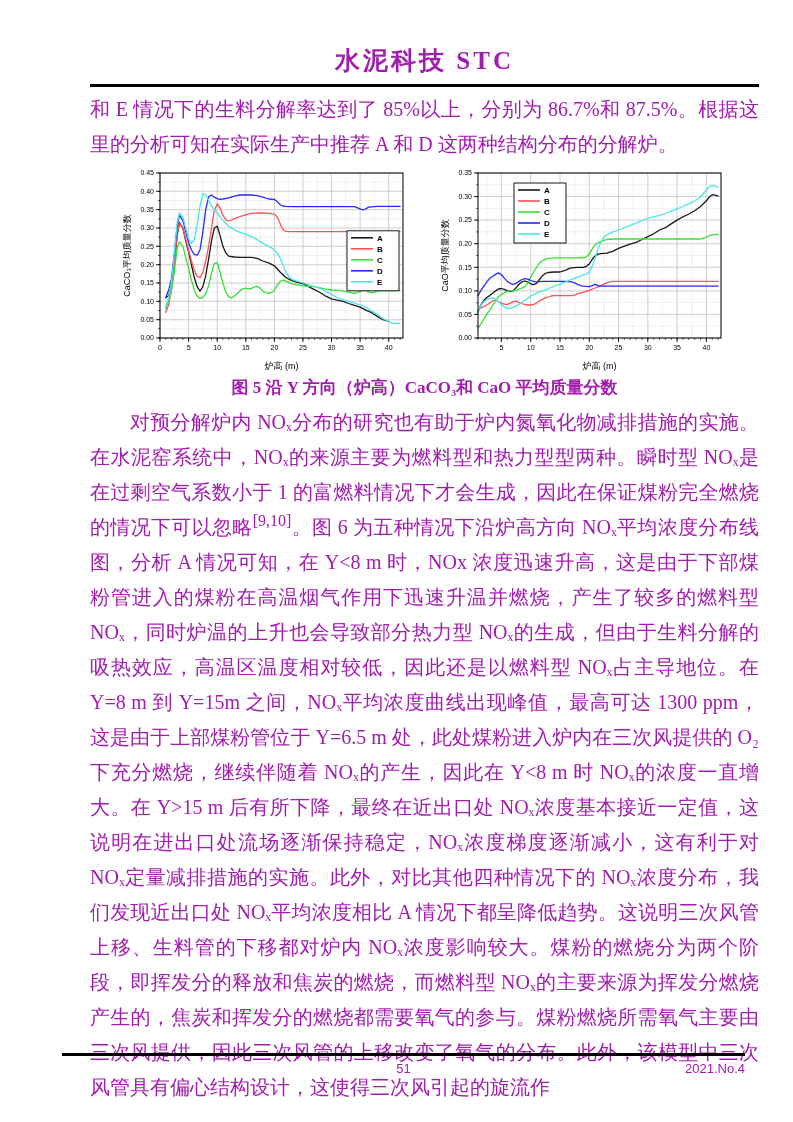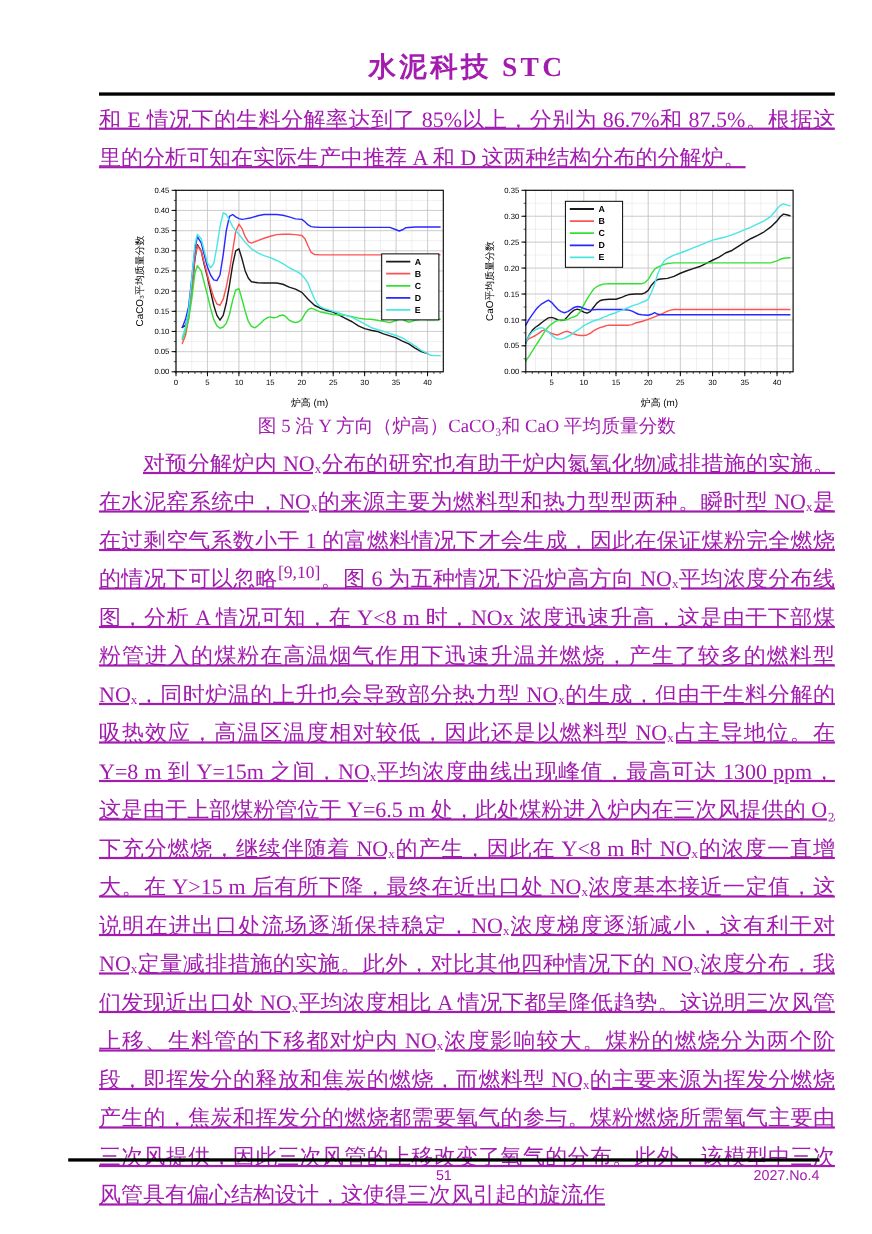--- a/index.html
+++ b/index.html
@@ -1,27 +1,27 @@
 <!DOCTYPE html>
 <html><head>
 <meta charset="utf-8">
 <style>
   html,body{margin:0;padding:0;background:#888;}
   .page{position:relative;width:793px;height:1122px;background:#ffffff;margin:0 auto;overflow:hidden;
         font-family:"Liberation Serif","DejaVu Serif",serif;color:#a21caf;padding-left:28px;}
   .content{margin:0 62px;}
   .journal-title{margin-top:44px;text-align:center;font-size:25px;font-weight:bold;letter-spacing:3px;}
   .header-rule{margin-top:7px;height:3px;background:#000;}
-  .body-text{font-size:20px;line-height:35px;text-align:justify;margin:0;text-decoration:underline;}
+  .body-text{font-size:20px;line-height:35px;text-align:justify;margin:0;}
   .p1{margin-top:5px;}
   .p2{margin-top:6px;text-indent:2em;}
   .sup-cite{font-size:16px;vertical-align:super;line-height:0;}
   .figure-row{display:flex;justify-content:center;gap:26px;margin-top:4px;}
   .chart{width:292px;height:206px;}
-  .figure-caption{text-align:center;font-size:17px;margin-top:4px;font-weight:normal;}
+  .figure-caption{text-align:center;font-size:17px;margin-top:4px;font-weight:bold;}
   .footer{position:absolute;left:62px;right:76px;top:1053px;}
   .footer-rule{height:3px;background:#000;}
   .footer-row{position:relative;margin-top:5px;height:18px;font-size:13px;font-family:"Liberation Sans",sans-serif;}
   .footer-page{position:absolute;left:0;right:0;text-align:center;}
   .footer-issue{position:absolute;right:0;}
   
   .tick{font:7px "Liberation Sans",sans-serif;fill:#000;text-anchor:middle;}
   .ty{text-anchor:end;}
   .xlab{font:9px "Liberation Sans",sans-serif;fill:#000;text-anchor:middle;}
   .leg{font:8px "Liberation Sans",sans-serif;font-weight:bold;fill:#000;text-anchor:start;}
@@ -377,16 +377,16 @@
 
     <div class="figure-caption">图 5 沿 Y 方向（炉高）CaCO₃和 CaO 平均质量分数</div>
 
     <p class="body-text p2"><span>对预分解炉内 NOₓ分布的研究也有助于炉内氮氧化物减排措施的实施。在水泥窑系统中，NOₓ的来源主要为燃料型和热力型型两种。瞬时型 NOₓ是在过剩空气系数小于 1 的富燃料情况下才会生成，因此在保证煤粉完全燃烧的情况下可以忽略</span><span class="sup-cite">[9,10]</span><span>。图 6 为五种情况下沿炉高方向 NOₓ平均浓度分布线图，分析 A 情况可知，在 Y&lt;8 m 时，NOx 浓度迅速升高，这是由于下部煤粉管进入的煤粉在高温烟气作用下迅速升温并燃烧，产生了较多的燃料型 NOₓ，同时炉温的上升也会导致部分热力型 NOₓ的生成，但由于生料分解的吸热效应，高温区温度相对较低，因此还是以燃料型 NOₓ占主导地位。在 Y=8 m 到 Y=15m 之间，NOₓ平均浓度曲线出现峰值，最高可达 1300 ppm，这是由于上部煤粉管位于 Y=6.5 m 处，此处煤粉进入炉内在三次风提供的 O₂下充分燃烧，继续伴随着 NOₓ的产生，因此在 Y&lt;8 m 时 NOₓ的浓度一直增大。在 Y&gt;15 m 后有所下降，最终在近出口处 NOₓ浓度基本接近一定值，这说明在进出口处流场逐渐保持稳定，NOₓ浓度梯度逐渐减小，这有利于对 NOₓ定量减排措施的实施。此外，对比其他四种情况下的 NOₓ浓度分布，我们发现近出口处 NOₓ平均浓度相比 A 情况下都呈降低趋势。这说明三次风管上移、生料管的下移都对炉内 NOₓ浓度影响较大。煤粉的燃烧分为两个阶段，即挥发分的释放和焦炭的燃烧，而燃料型 NOₓ的主要来源为挥发分燃烧产生的，焦炭和挥发分的燃烧都需要氧气的参与。煤粉燃烧所需氧气主要由三次风提供，因此三次风管的上移改变了氧气的分布。此外，该模型中三次风管具有偏心结构设计，这使得三次风引起的旋流作</span></p>
   </div>
 
   <div class="footer">
     <div class="footer-rule"></div>
     <div class="footer-row">
       <span class="footer-page">51</span>
-      <span class="footer-issue">2027.No.4</span>
+      <span class="footer-issue">2021.No.4</span>
     </div>
   </div>
 </div>
 
 </body></html>

